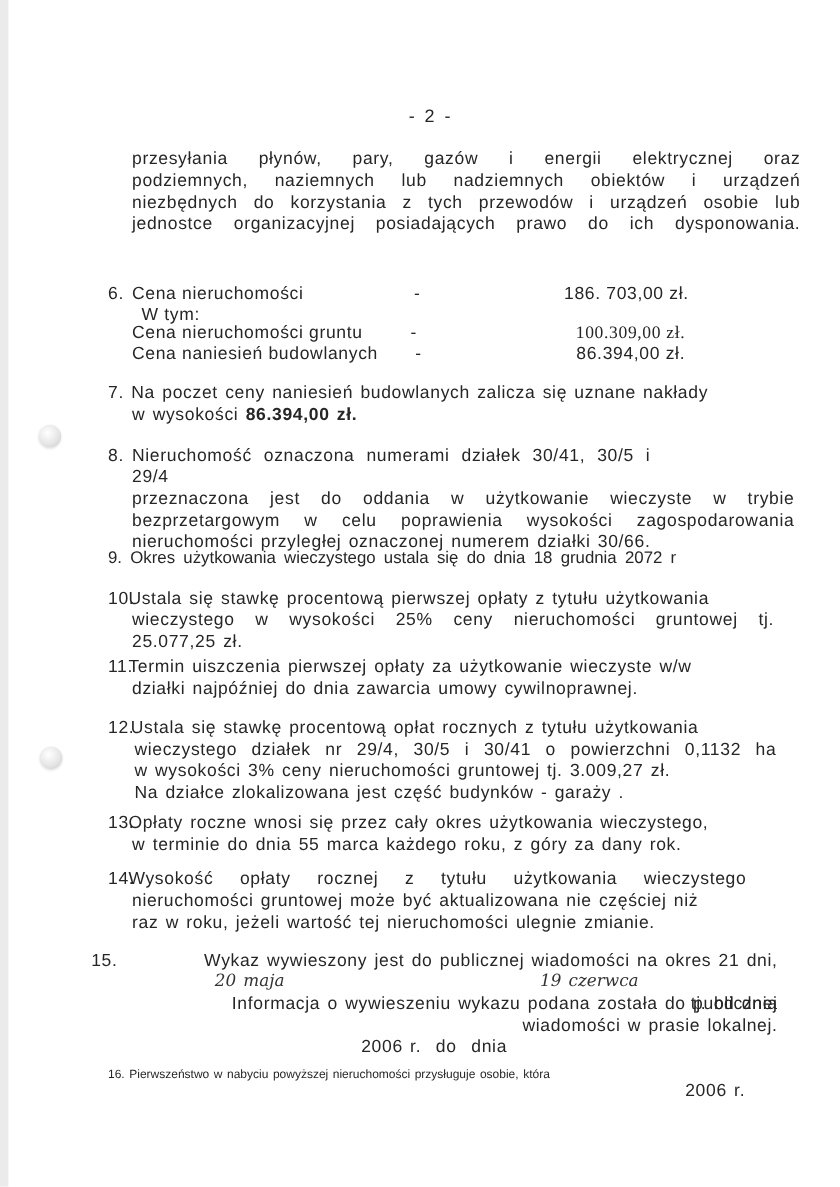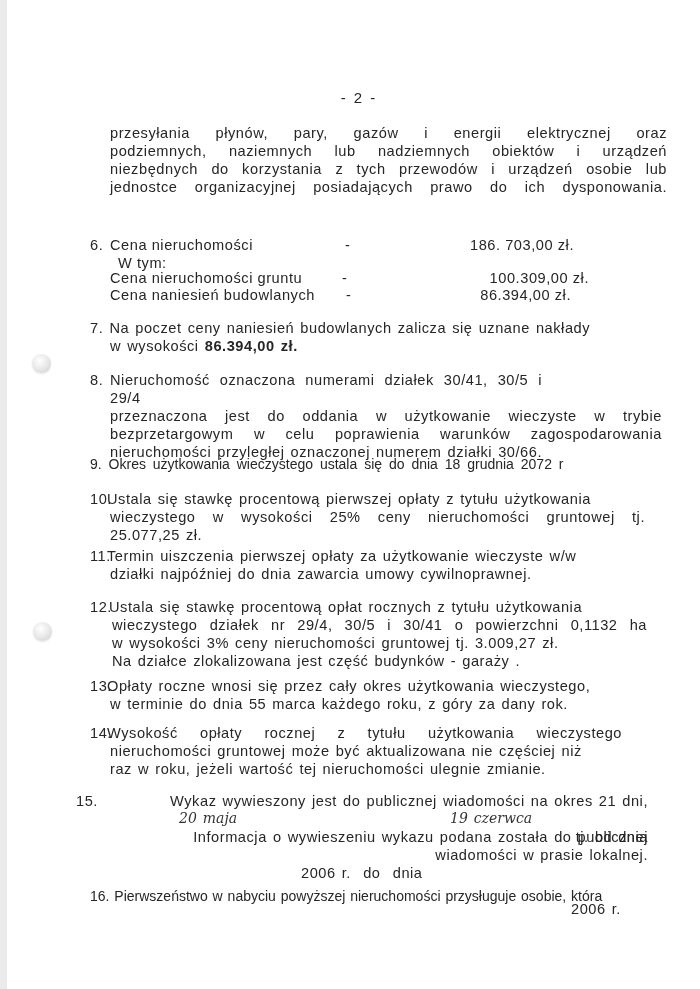--- a/index.html
+++ b/index.html
@@ -62,40 +62,40 @@
     <span class="price-label" style="left:110px;">Cena nieruchomości</span>
     <span class="price-dash" style="left:345px;">-</span>
     <span class="price-val" style="right:126px;">186. 703,00 zł.</span>
   </div>
   <div class="price-row" style="left:0; top:254px; width:700px; height:18px;padding-left:48px;">
     <span class="price-label" style="left:118px;">W tym:</span>
   </div>
   <div class="price-row" style="left:0; top:269px; width:700px; height:18px;">
     <span class="price-label" style="left:110px;">Cena nieruchomości gruntu</span>
     <span class="price-dash" style="left:342px;">-</span>
-    <span class="price-val" style="right:111px;">100.309,00 zł.</span>
+    <span class="price-val" style="right:129px;font-family:Liberation Serif, serif;">100.309,00 zł.</span>
   </div>
   <div class="price-row" style="left:0; top:286px; width:700px; height:18px;">
     <span class="price-label" style="left:110px;">Cena naniesień budowlanych</span>
     <span class="price-dash" style="left:346px;">-</span>
     <span class="price-val" style="right:129px;">86.394,00 zł.</span>
   </div>
 </div>
 
 <div class="para" style="left:90px; top:319px; width:560px;">
   <span class="line"><span>7.</span> <span>Na poczet ceny naniesień budowlanych zalicza się uznane nakłady</span></span>
   <span class="line" style="padding-left:20px;"><span>w wysokości </span><span class="bold">86.394,00 zł.</span></span>
 </div>
 
 <div class="para" style="left:90px; top:371px; width:572px;">
   <span class="num" style="position:absolute; left:0; top:0;">8.</span>
   <div style="margin-left:20px;">
     <span class="line justify" style="width:432px;">Nieruchomość oznaczona numerami działek 30/41, 30/5 i 29/4</span>
     <span class="line justify">przeznaczona jest do oddania w użytkowanie wieczyste w trybie</span>
-    <span class="line justify">bezprzetargowym w celu poprawienia warunków zagospodarowania</span>
+    <span class="line justify">bezprzetargowym w celu poprawienia wysokości zagospodarowania</span>
     <span class="line">nieruchomości przyległej oznaczonej numerem działki 30/66.</span>
   </div>
 </div>
 
 <div class="para" style="left:90px; top:455px; width:560px; letter-spacing:0; word-spacing:3px; font-size:14px;">
   <span class="line"><span>9.</span> <span>Okres użytkowania wieczystego ustala się do dnia 18 grudnia 2072 r</span></span>
 </div>
 
 <div class="para" style="left:90px; top:490px; width:572px;">
   <span class="num" style="position:absolute; left:0; top:0;">10.</span>
@@ -150,15 +150,15 @@
       <span class="hand" style="position:absolute; left:83px; top:-1px;">20 maja</span>
       <span style="position:absolute; left:205px;">2006 r.  do  dnia</span>
       <span class="hand" style="position:absolute; left:354px; top:-1px;">19 czerwca</span>
       <span style="position:absolute; left:475px;">2006 r.</span>
     </span>
     <span class="line">Informacja o wywieszeniu wykazu podana została do publicznej</span>
     <span class="line">wiadomości w prasie lokalnej.</span>
   </div>
 </div>
 
-<div class="para" style="left:90px; top:887px; width:580px; letter-spacing:0; word-spacing:1px; font-size:14px;">
+<div class="para" style="left:90px; top:887px; width:580px; letter-spacing:0; word-spacing:1px; font-size:10px;">
   <span class="line"><span>16.</span> <span>Pierwszeństwo w nabyciu powyższej nieruchomości przysługuje osobie, która</span></span>
 </div>
 
 </body></html>

